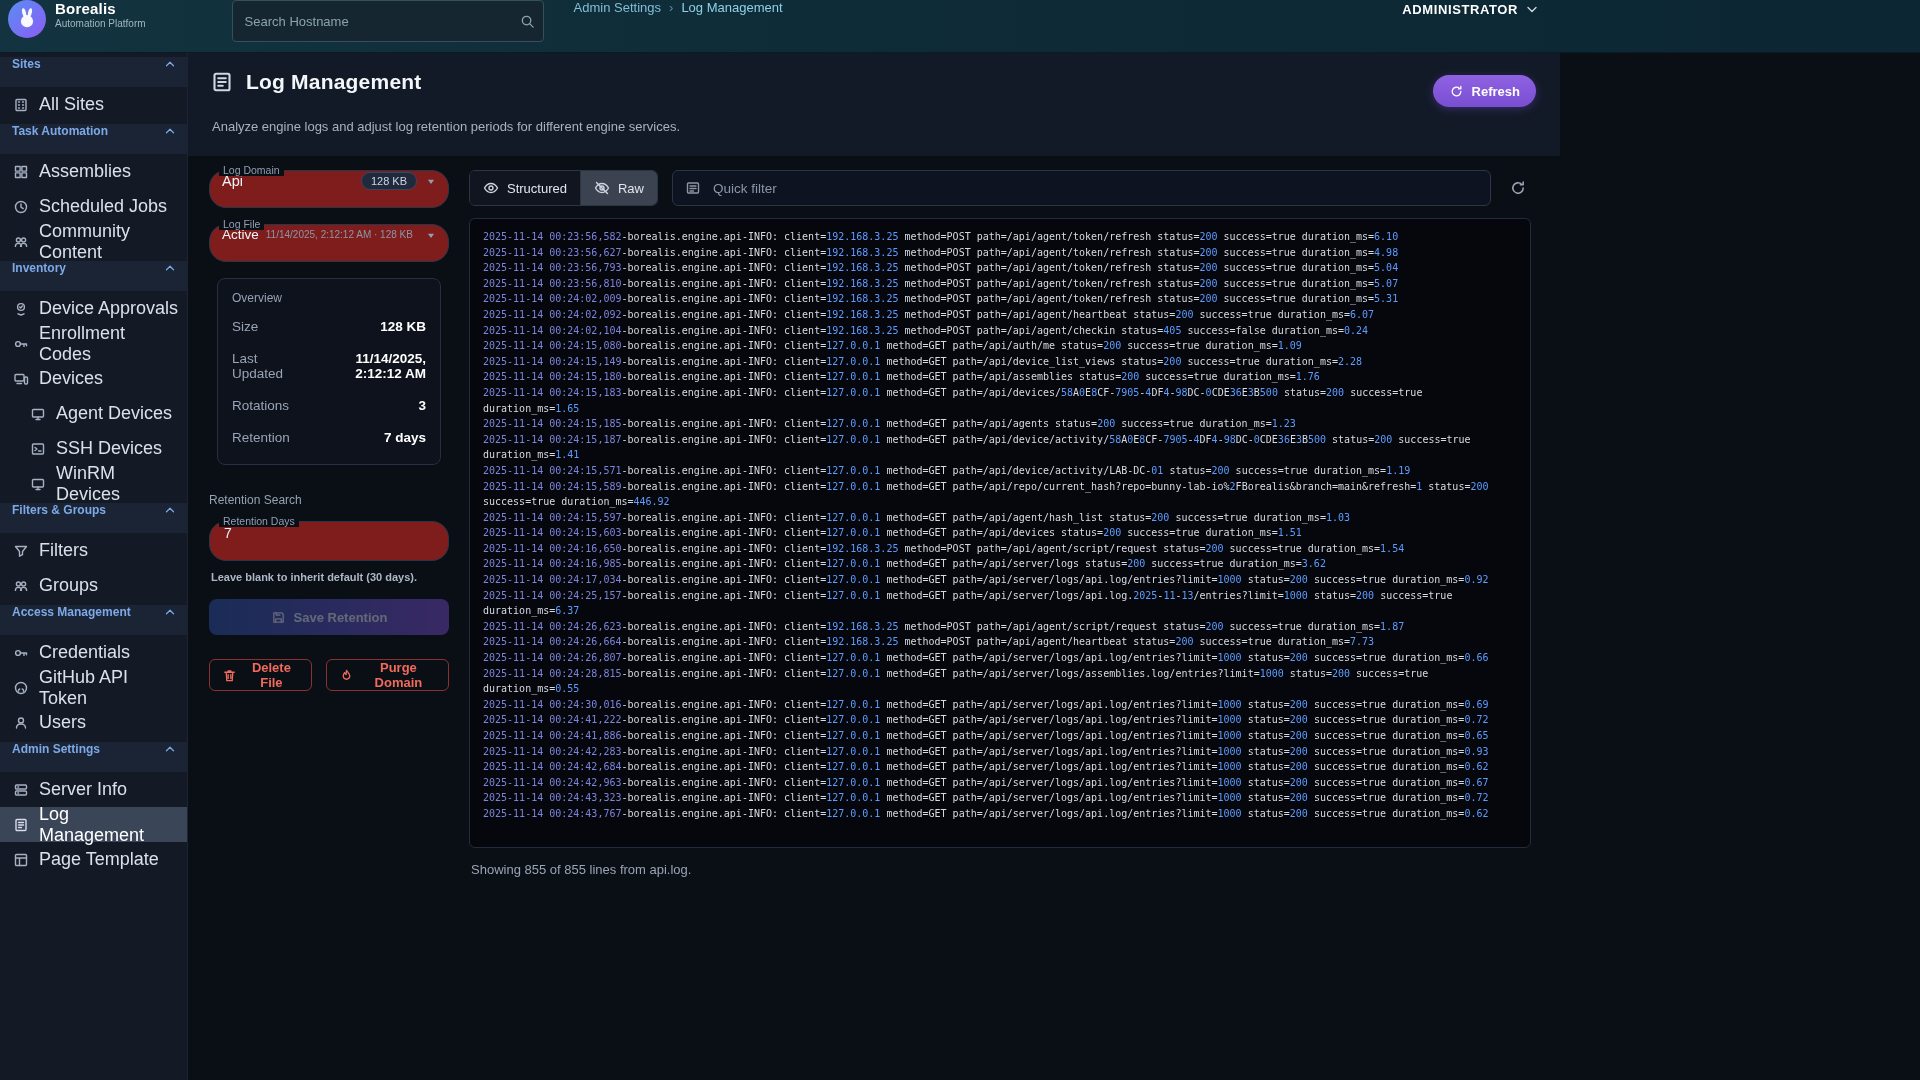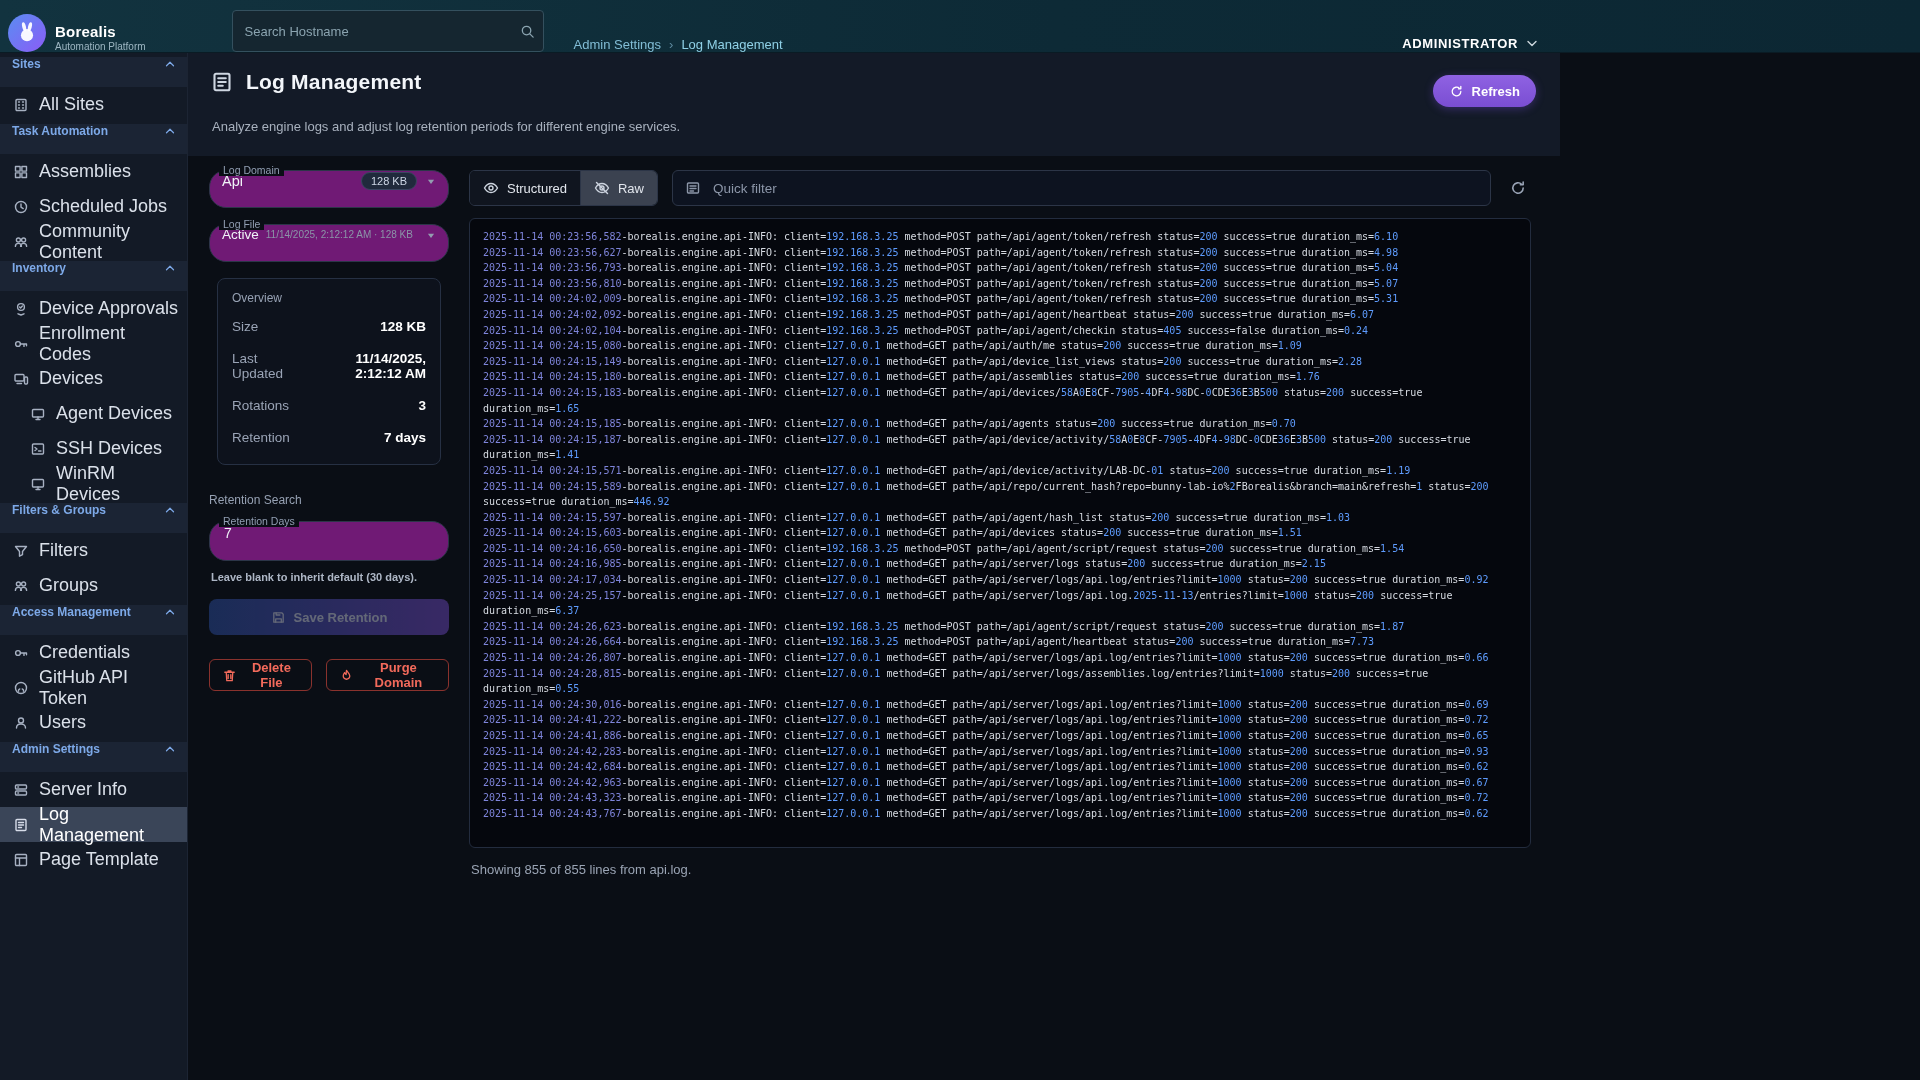--- a/index.html
+++ b/index.html
@@ -4,21 +4,21 @@
 <style>
   *{box-sizing:border-box}
   html,body{margin:0;padding:0}
   body{width:1920px;height:1080px;overflow:hidden;background:#0a0e15;color:#e6e9ee;
        font-family:"Liberation Sans",sans-serif;}
   svg{display:block}
 
   
   .topbar{height:53px;background:linear-gradient(90deg,#12333f 0%,#0d2a36 55%,#0c2733 100%);
           border-bottom:1px solid #0a1b24;display:flex}
-  .topbar-inner{width:1560px;display:flex;align-items:flex-end;padding:0 14px 0 8px}
+  .topbar-inner{width:1560px;display:flex;align-items:flex-start;padding:0 14px 0 8px}
   .logo{width:38px;height:38px;border-radius:50%;flex:none;margin-right:9px;
         background:linear-gradient(135deg,#5a8df2,#8b5cf6);display:flex;align-items:center;justify-content:center}
   .logo svg{width:26px;height:26px}
   .brand-name{font-size:15px;font-weight:700;color:#fff;letter-spacing:.2px}
   .brand-sub{font-size:10px;color:#9db6c2;margin-top:1px}
   .search{margin-left:86px;width:312px;height:42px;background:#152630;border:1px solid #34505e;
           border-radius:4px;display:flex;align-items:center;padding:0 8px 0 10px}
   .search input{flex:1;background:none;border:none;outline:none;color:#dfe7ec;font-size:13px;font-family:inherit}
   .search input::placeholder{color:#8ba4b0}
   .sicon{color:#8ba4b0;display:flex}.sicon svg{width:15px;height:15px}
@@ -56,21 +56,21 @@
   .btn-refresh{margin-top:5px;height:32px;padding:0 16px;border:none;border-radius:17px;
                background:linear-gradient(180deg,#8f62e2,var(--accent-purple,#7a4ed2));color:#fff;
                font-size:13px;font-weight:700;display:flex;align-items:center;gap:8px;font-family:inherit;
                cursor:pointer;box-shadow:0 2px 8px rgba(120,80,220,.35)}
   .btn-refresh svg{width:15px;height:15px}
 
   .content{flex:1;display:flex;gap:20px;padding:14px 8px 0 21px}
 
   
   .left-panel{width:240px;flex:none}
-  .field{position:relative;height:38px;border:1px solid #2c3548;border-radius:17px;background:#701a75;
+  .field{position:relative;height:38px;border:1px solid #2c3548;border-radius:17px;background:#7f1d1d;
          display:flex;align-items:center;padding:0 10px 17px 12px;margin-bottom:16px;cursor:pointer}
   .flabel{position:absolute;top:-7px;left:9px;background:#0a0e15;padding:0 4px;font-size:10.5px;color:#929fb3}
   .fvalue{font-size:14.5px;color:#f0f3f7}
   .fvalue2{font-size:13.5px;color:#f0f3f7}
   .fmeta{font-size:10px;color:#8b95a8;margin-left:7px;white-space:nowrap;overflow:hidden;flex:1}
   .badge{margin-left:auto;background:#202a3c;border:1px solid #3a4660;border-radius:10px;
          padding:2px 9px;font-size:11px;color:#ccd5e4;white-space:nowrap}
   .caret{display:flex;margin-left:7px;color:#939db0;flex:none}.caret svg{width:14px;height:14px}
   .card{border:1px solid #263043;border-radius:8px;background:#0d121c;padding:12px 14px 2px;margin:6px 8px 28px}
   .card-title{font-size:12px;color:#96a1b3;margin-bottom:14px}
@@ -541,28 +541,28 @@
             <div class="log-line"><span class="ts">2025-11-14 00:23:56,627</span>-borealis.engine.api-INFO: client=<span class="num">192.168.3.25</span> method=POST path=/api/agent/token/refresh status=<span class="num">200</span> success=true duration_ms=<span class="num">4.98</span></div>
             <div class="log-line"><span class="ts">2025-11-14 00:23:56,793</span>-borealis.engine.api-INFO: client=<span class="num">192.168.3.25</span> method=POST path=/api/agent/token/refresh status=<span class="num">200</span> success=true duration_ms=<span class="num">5.04</span></div>
             <div class="log-line"><span class="ts">2025-11-14 00:23:56,810</span>-borealis.engine.api-INFO: client=<span class="num">192.168.3.25</span> method=POST path=/api/agent/token/refresh status=<span class="num">200</span> success=true duration_ms=<span class="num">5.07</span></div>
             <div class="log-line"><span class="ts">2025-11-14 00:24:02,009</span>-borealis.engine.api-INFO: client=<span class="num">192.168.3.25</span> method=POST path=/api/agent/token/refresh status=<span class="num">200</span> success=true duration_ms=<span class="num">5.31</span></div>
             <div class="log-line"><span class="ts">2025-11-14 00:24:02,092</span>-borealis.engine.api-INFO: client=<span class="num">192.168.3.25</span> method=POST path=/api/agent/heartbeat status=<span class="num">200</span> success=true duration_ms=<span class="num">6.07</span></div>
             <div class="log-line"><span class="ts">2025-11-14 00:24:02,104</span>-borealis.engine.api-INFO: client=<span class="num">192.168.3.25</span> method=POST path=/api/agent/checkin status=<span class="num">405</span> success=false duration_ms=<span class="num">0.24</span></div>
             <div class="log-line"><span class="ts">2025-11-14 00:24:15,080</span>-borealis.engine.api-INFO: client=<span class="num">127.0.0.1</span> method=GET path=/api/auth/me status=<span class="num">200</span> success=true duration_ms=<span class="num">1.09</span></div>
             <div class="log-line"><span class="ts">2025-11-14 00:24:15,149</span>-borealis.engine.api-INFO: client=<span class="num">127.0.0.1</span> method=GET path=/api/device_list_views status=<span class="num">200</span> success=true duration_ms=<span class="num">2.28</span></div>
             <div class="log-line"><span class="ts">2025-11-14 00:24:15,180</span>-borealis.engine.api-INFO: client=<span class="num">127.0.0.1</span> method=GET path=/api/assemblies status=<span class="num">200</span> success=true duration_ms=<span class="num">1.76</span></div>
             <div class="log-line"><span class="ts">2025-11-14 00:24:15,183</span>-borealis.engine.api-INFO: client=<span class="num">127.0.0.1</span> method=GET path=/api/devices/<span class="num">58</span>A<span class="num">0</span>E<span class="num">8</span>CF-<span class="num">7905</span>-<span class="num">4</span>DF<span class="num">4</span>-<span class="num">98</span>DC-<span class="num">0</span>CDE<span class="num">36</span>E<span class="num">3</span>B<span class="num">500</span> status=<span class="num">200</span> success=true duration_ms=<span class="num">1.65</span></div>
-            <div class="log-line"><span class="ts">2025-11-14 00:24:15,185</span>-borealis.engine.api-INFO: client=<span class="num">127.0.0.1</span> method=GET path=/api/agents status=<span class="num">200</span> success=true duration_ms=<span class="num">0.70</span></div>
+            <div class="log-line"><span class="ts">2025-11-14 00:24:15,185</span>-borealis.engine.api-INFO: client=<span class="num">127.0.0.1</span> method=GET path=/api/agents status=<span class="num">200</span> success=true duration_ms=<span class="num">1.23</span></div>
             <div class="log-line"><span class="ts">2025-11-14 00:24:15,187</span>-borealis.engine.api-INFO: client=<span class="num">127.0.0.1</span> method=GET path=/api/device/activity/<span class="num">58</span>A<span class="num">0</span>E<span class="num">8</span>CF-<span class="num">7905</span>-<span class="num">4</span>DF<span class="num">4</span>-<span class="num">98</span>DC-<span class="num">0</span>CDE<span class="num">36</span>E<span class="num">3</span>B<span class="num">500</span> status=<span class="num">200</span> success=true duration_ms=<span class="num">1.41</span></div>
             <div class="log-line"><span class="ts">2025-11-14 00:24:15,571</span>-borealis.engine.api-INFO: client=<span class="num">127.0.0.1</span> method=GET path=/api/device/activity/LAB-DC-<span class="num">01</span> status=<span class="num">200</span> success=true duration_ms=<span class="num">1.19</span></div>
             <div class="log-line"><span class="ts">2025-11-14 00:24:15,589</span>-borealis.engine.api-INFO: client=<span class="num">127.0.0.1</span> method=GET path=/api/repo/current_hash?repo=bunny-lab-io%<span class="num">2</span>FBorealis&amp;branch=main&amp;refresh=<span class="num">1</span> status=<span class="num">200</span> success=true duration_ms=<span class="num">446.92</span></div>
             <div class="log-line"><span class="ts">2025-11-14 00:24:15,597</span>-borealis.engine.api-INFO: client=<span class="num">127.0.0.1</span> method=GET path=/api/agent/hash_list status=<span class="num">200</span> success=true duration_ms=<span class="num">1.03</span></div>
             <div class="log-line"><span class="ts">2025-11-14 00:24:15,603</span>-borealis.engine.api-INFO: client=<span class="num">127.0.0.1</span> method=GET path=/api/devices status=<span class="num">200</span> success=true duration_ms=<span class="num">1.51</span></div>
             <div class="log-line"><span class="ts">2025-11-14 00:24:16,650</span>-borealis.engine.api-INFO: client=<span class="num">192.168.3.25</span> method=POST path=/api/agent/script/request status=<span class="num">200</span> success=true duration_ms=<span class="num">1.54</span></div>
-            <div class="log-line"><span class="ts">2025-11-14 00:24:16,985</span>-borealis.engine.api-INFO: client=<span class="num">127.0.0.1</span> method=GET path=/api/server/logs status=<span class="num">200</span> success=true duration_ms=<span class="num">2.15</span></div>
+            <div class="log-line"><span class="ts">2025-11-14 00:24:16,985</span>-borealis.engine.api-INFO: client=<span class="num">127.0.0.1</span> method=GET path=/api/server/logs status=<span class="num">200</span> success=true duration_ms=<span class="num">3.62</span></div>
             <div class="log-line"><span class="ts">2025-11-14 00:24:17,034</span>-borealis.engine.api-INFO: client=<span class="num">127.0.0.1</span> method=GET path=/api/server/logs/api.log/entries?limit=<span class="num">1000</span> status=<span class="num">200</span> success=true duration_ms=<span class="num">0.92</span></div>
             <div class="log-line"><span class="ts">2025-11-14 00:24:25,157</span>-borealis.engine.api-INFO: client=<span class="num">127.0.0.1</span> method=GET path=/api/server/logs/api.log.<span class="num">2025</span>-<span class="num">11</span>-<span class="num">13</span>/entries?limit=<span class="num">1000</span> status=<span class="num">200</span> success=true duration_ms=<span class="num">6.37</span></div>
             <div class="log-line"><span class="ts">2025-11-14 00:24:26,623</span>-borealis.engine.api-INFO: client=<span class="num">192.168.3.25</span> method=POST path=/api/agent/script/request status=<span class="num">200</span> success=true duration_ms=<span class="num">1.87</span></div>
             <div class="log-line"><span class="ts">2025-11-14 00:24:26,664</span>-borealis.engine.api-INFO: client=<span class="num">192.168.3.25</span> method=POST path=/api/agent/heartbeat status=<span class="num">200</span> success=true duration_ms=<span class="num">7.73</span></div>
             <div class="log-line"><span class="ts">2025-11-14 00:24:26,807</span>-borealis.engine.api-INFO: client=<span class="num">127.0.0.1</span> method=GET path=/api/server/logs/api.log/entries?limit=<span class="num">1000</span> status=<span class="num">200</span> success=true duration_ms=<span class="num">0.66</span></div>
             <div class="log-line"><span class="ts">2025-11-14 00:24:28,815</span>-borealis.engine.api-INFO: client=<span class="num">127.0.0.1</span> method=GET path=/api/server/logs/assemblies.log/entries?limit=<span class="num">1000</span> status=<span class="num">200</span> success=true duration_ms=<span class="num">0.55</span></div>
             <div class="log-line"><span class="ts">2025-11-14 00:24:30,016</span>-borealis.engine.api-INFO: client=<span class="num">127.0.0.1</span> method=GET path=/api/server/logs/api.log/entries?limit=<span class="num">1000</span> status=<span class="num">200</span> success=true duration_ms=<span class="num">0.69</span></div>
             <div class="log-line"><span class="ts">2025-11-14 00:24:41,222</span>-borealis.engine.api-INFO: client=<span class="num">127.0.0.1</span> method=GET path=/api/server/logs/api.log/entries?limit=<span class="num">1000</span> status=<span class="num">200</span> success=true duration_ms=<span class="num">0.72</span></div>
             <div class="log-line"><span class="ts">2025-11-14 00:24:41,886</span>-borealis.engine.api-INFO: client=<span class="num">127.0.0.1</span> method=GET path=/api/server/logs/api.log/entries?limit=<span class="num">1000</span> status=<span class="num">200</span> success=true duration_ms=<span class="num">0.65</span></div>
             <div class="log-line"><span class="ts">2025-11-14 00:24:42,283</span>-borealis.engine.api-INFO: client=<span class="num">127.0.0.1</span> method=GET path=/api/server/logs/api.log/entries?limit=<span class="num">1000</span> status=<span class="num">200</span> success=true duration_ms=<span class="num">0.93</span></div>

